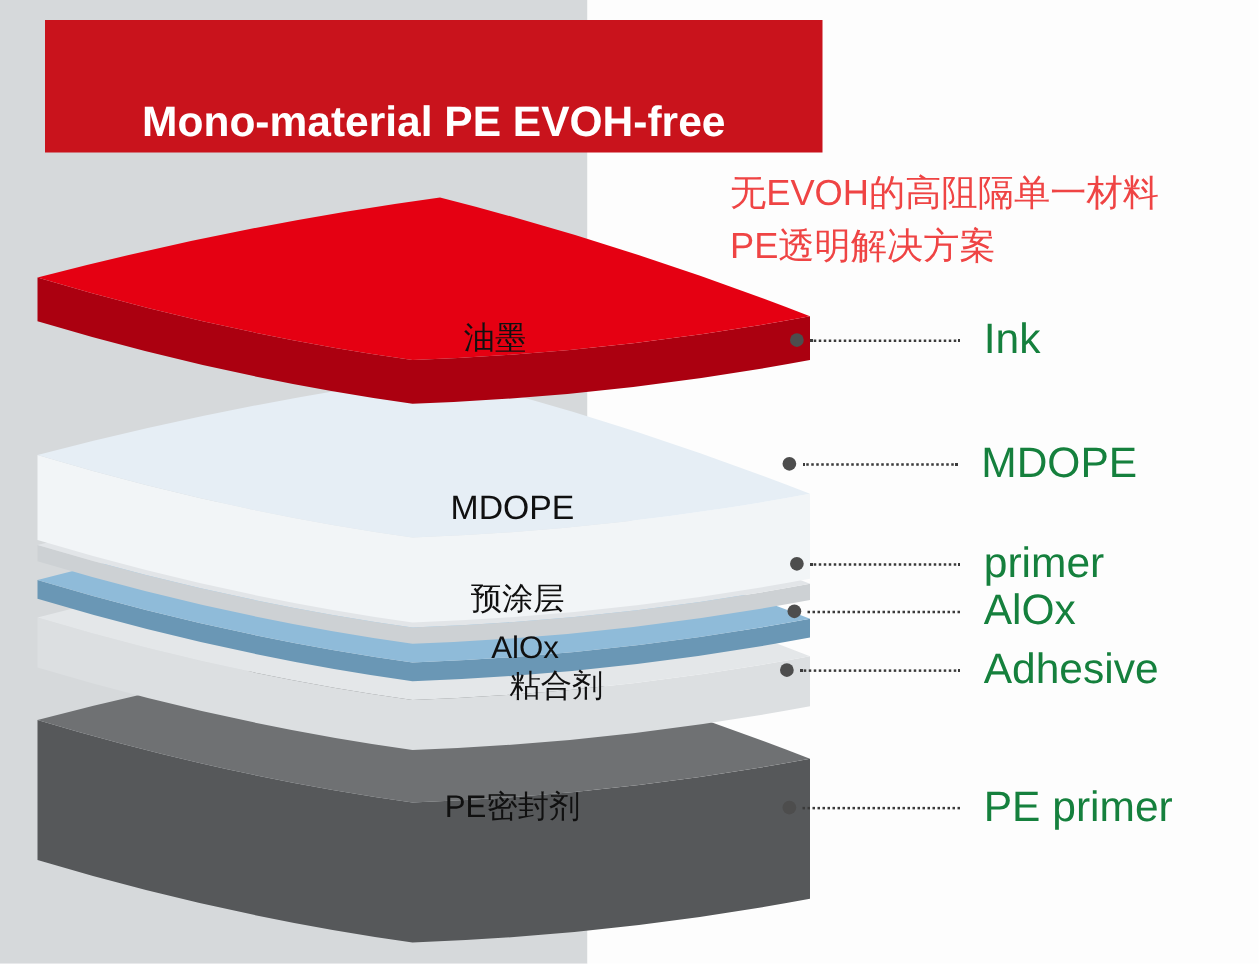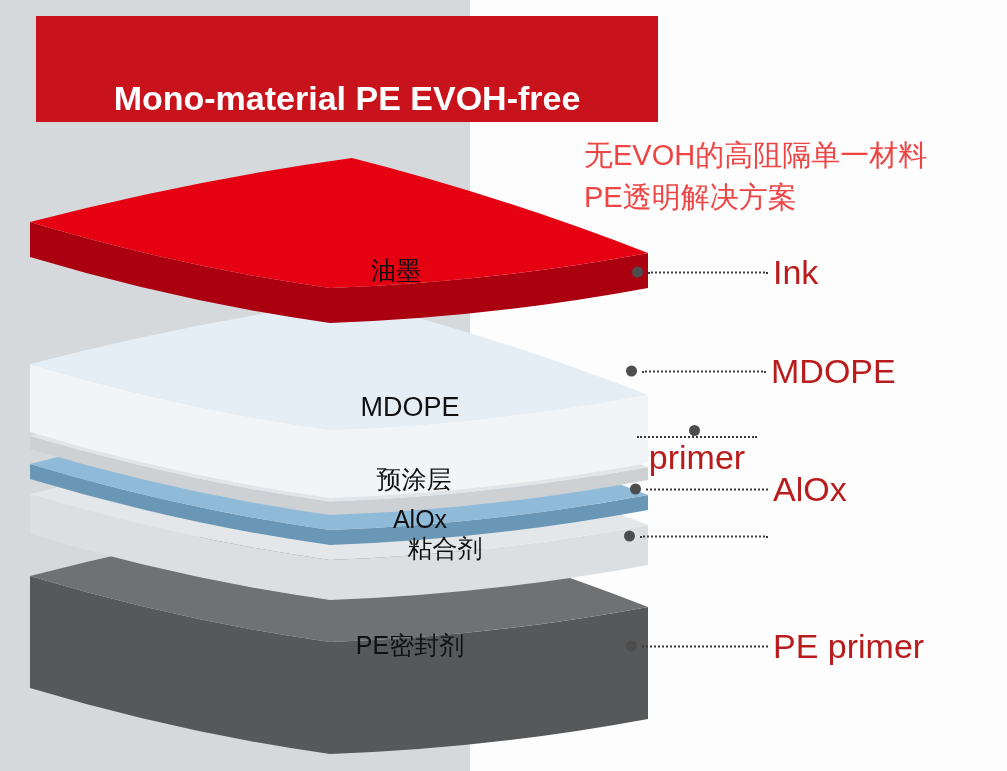--- a/index.html
+++ b/index.html
@@ -39,21 +39,21 @@
     transform:translateY(-50%);
   }
   .callout .dot {
     width:11px; height:11px; border-radius:50%;
     background:#4d4d4d; flex:0 0 auto;
   }
   .callout .leader {
     border-top:2px dotted #3a3a3a; height:0; margin-left:5px; flex:0 0 auto;
   }
   .callout .en {
-    font-size:34px; color:#b91c1c; margin-left:5px; white-space:nowrap;
+    font-size:34px; color:#15803d; margin-left:19px; white-space:nowrap;
   }
 </style>
 </head>
 <body>
 
 <div class="bg-left"></div>
 <div class="bg-right"></div>
 
 <svg class="stack" id="stack-svg" width="1007" height="771" viewBox="0 0 1007 771">
     <path d="M 30 576 Q 180 621 330 642 Q 489 636.5 648 607 L 648 719 Q 489 748.5 330 754 Q 180 733 30 688 Z" fill="#56585a"></path>
@@ -89,31 +89,32 @@
 <div class="callout" style="left:632px; top:272px;">
   <span class="dot"></span>
   <span class="leader" style="width:120px;"></span>
   <span class="en">Ink</span>
 </div>
 <div class="callout" style="left:626px; top:371px;">
   <span class="dot"></span>
   <span class="leader" style="width:124px;"></span>
   <span class="en">MDOPE</span>
 </div>
-<div class="callout" style="left:632px; top:451px;flex-direction:column;">
+<div class="callout" style="left:632px; top:451px;">
   <span class="dot"></span>
   <span class="leader" style="width:120px;"></span>
   <span class="en">primer</span>
 </div>
 <div class="callout" style="left:630px; top:489px;">
   <span class="dot"></span>
   <span class="leader" style="width:122px;"></span>
   <span class="en">AlOx</span>
 </div>
 <div class="callout" style="left:624px; top:536px;">
   <span class="dot"></span>
   <span class="leader" style="width:128px;"></span>
+  <span class="en">Adhesive</span>
 </div>
 <div class="callout" style="left:626px; top:646px;">
   <span class="dot"></span>
   <span class="leader" style="width:126px;"></span>
   <span class="en">PE primer</span>
 </div>
 
 </body></html>

